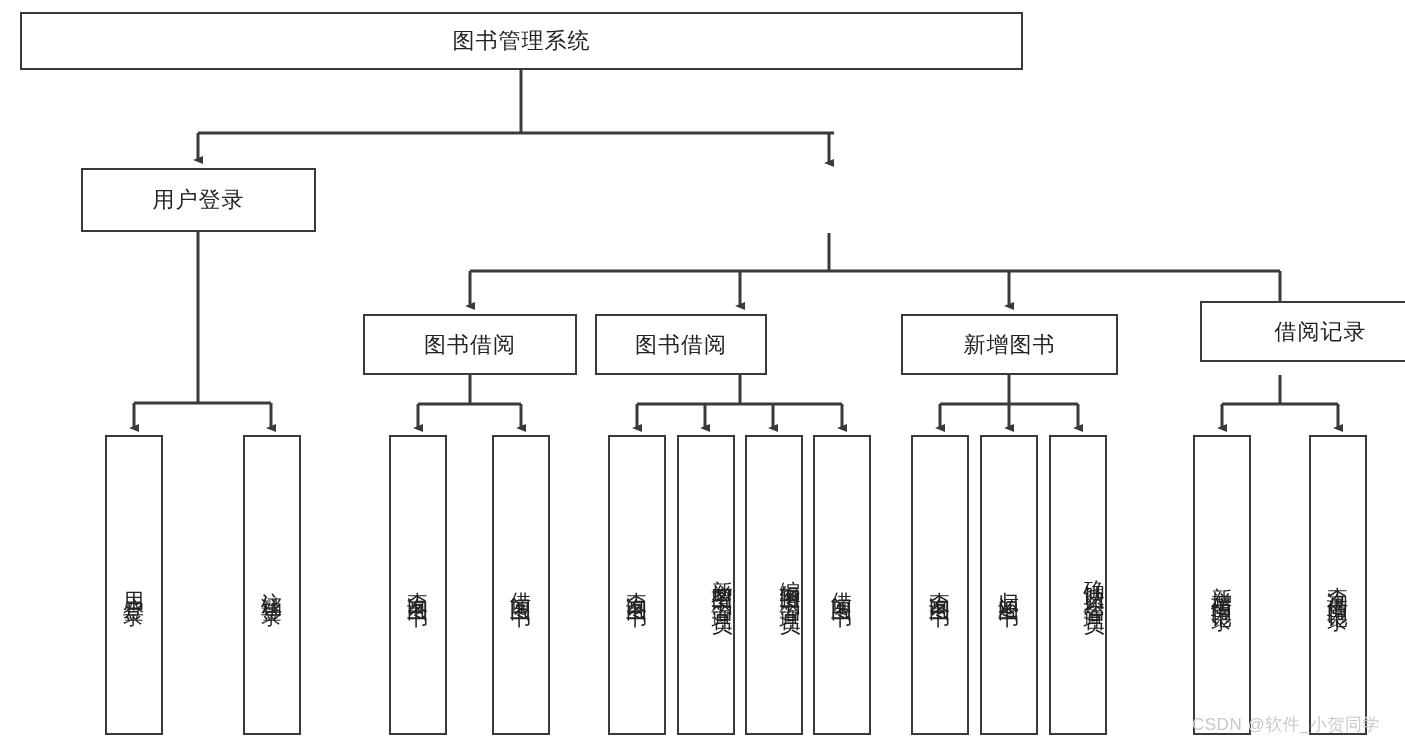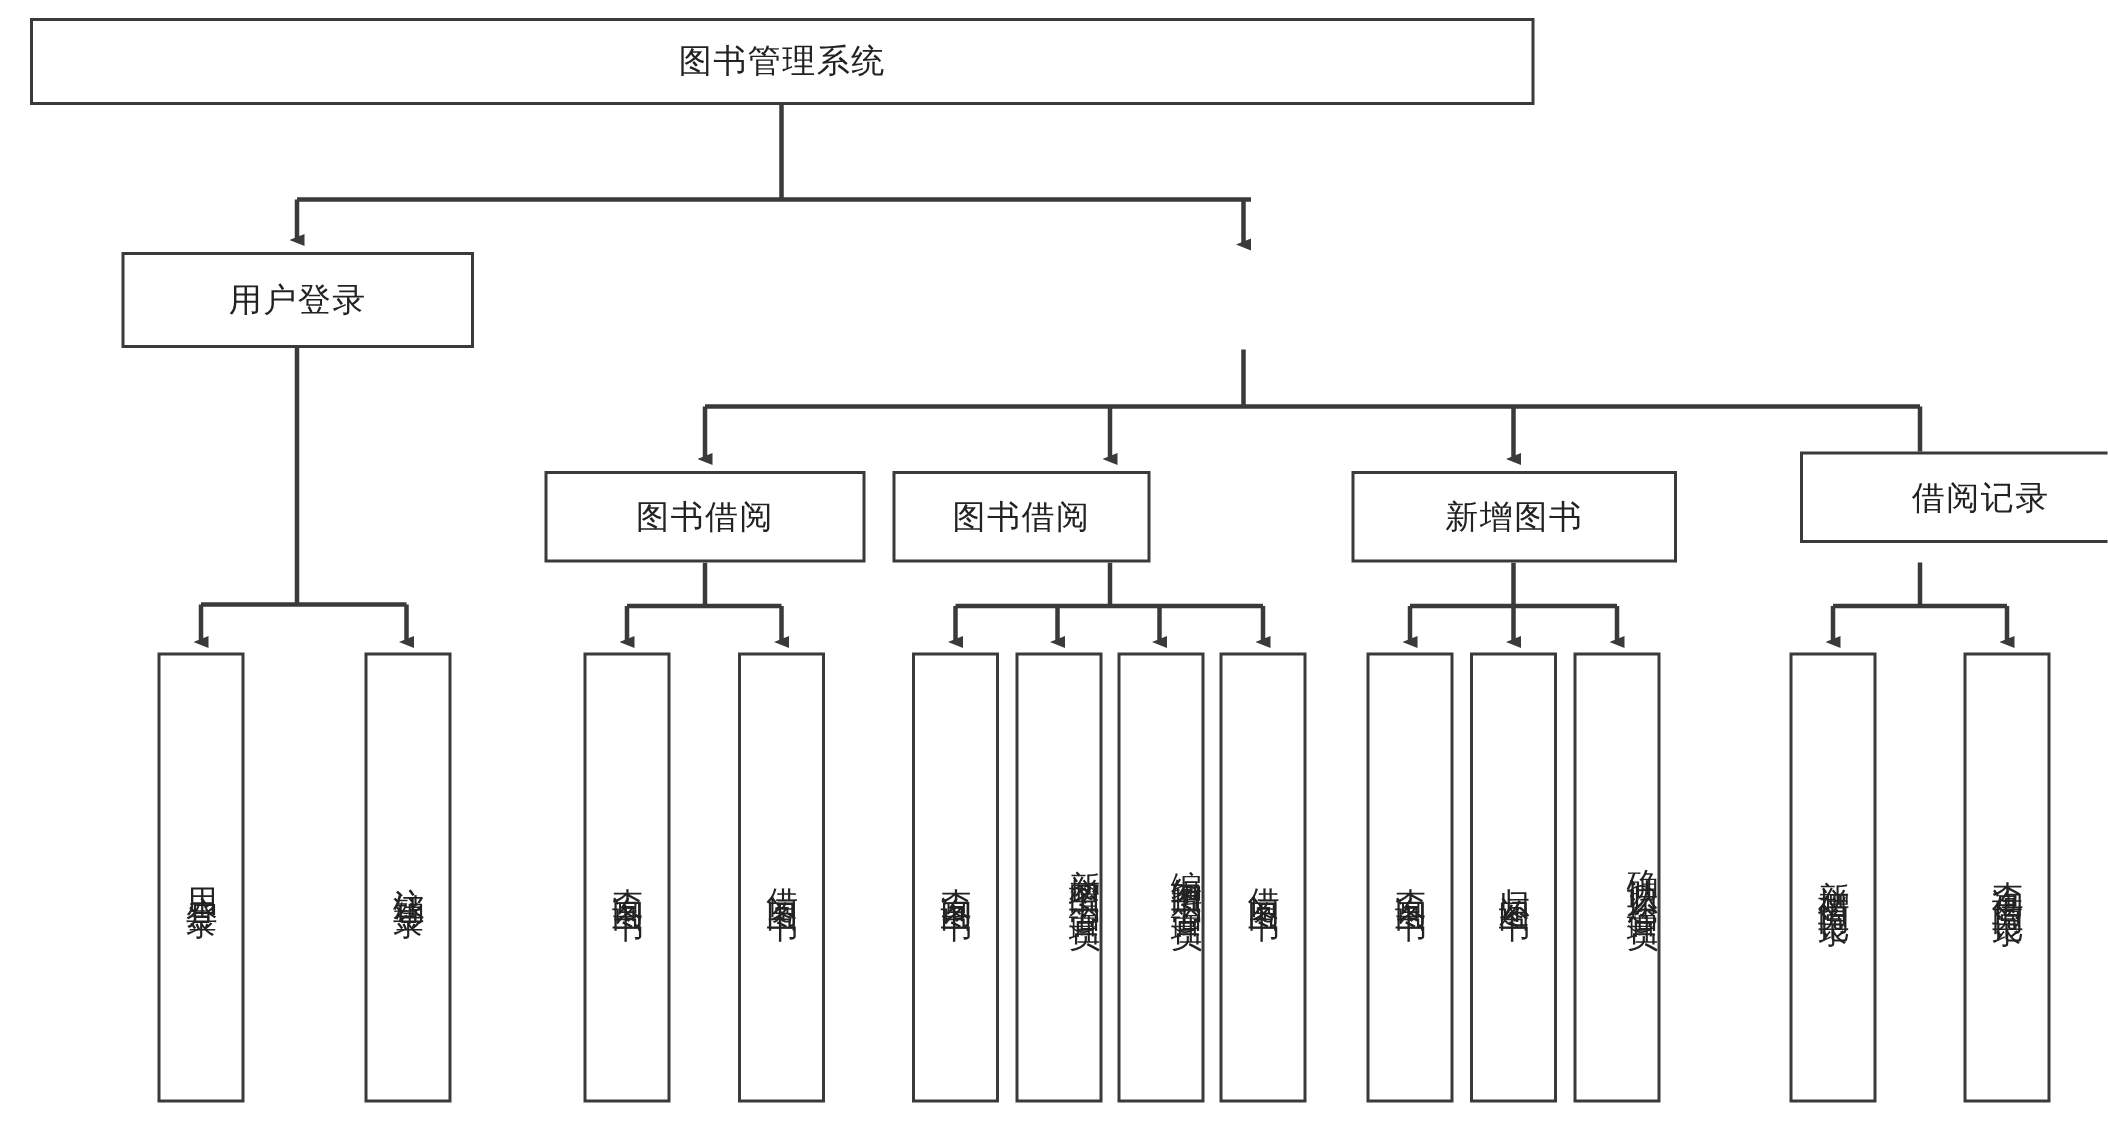--- a/index.html
+++ b/index.html
@@ -110,13 +110,14 @@
   <div class="node v top" style="left:745px;top:435px;width:58px;height:300px;">编辑图书（管理员）</div>
   <div class="node v mid" style="left:813px;top:435px;width:58px;height:300px;">借阅图书</div>
 
   <div class="node v mid" style="left:911px;top:435px;width:58px;height:300px;">查询图书</div>
   <div class="node v mid" style="left:980px;top:435px;width:58px;height:300px;">归还图书</div>
   <div class="node v top" style="left:1049px;top:435px;width:58px;height:300px;">确认归还（管理员）</div>
 
   <div class="node v mid" style="left:1193px;top:435px;width:58px;height:300px;">新增借阅记录</div>
   <div class="node v mid" style="left:1309px;top:435px;width:58px;height:300px;">查询借阅记录</div>
 
+  <div class="watermark">CSDN @软件_小贺同学</div>
 </div>
 
 </body></html>

